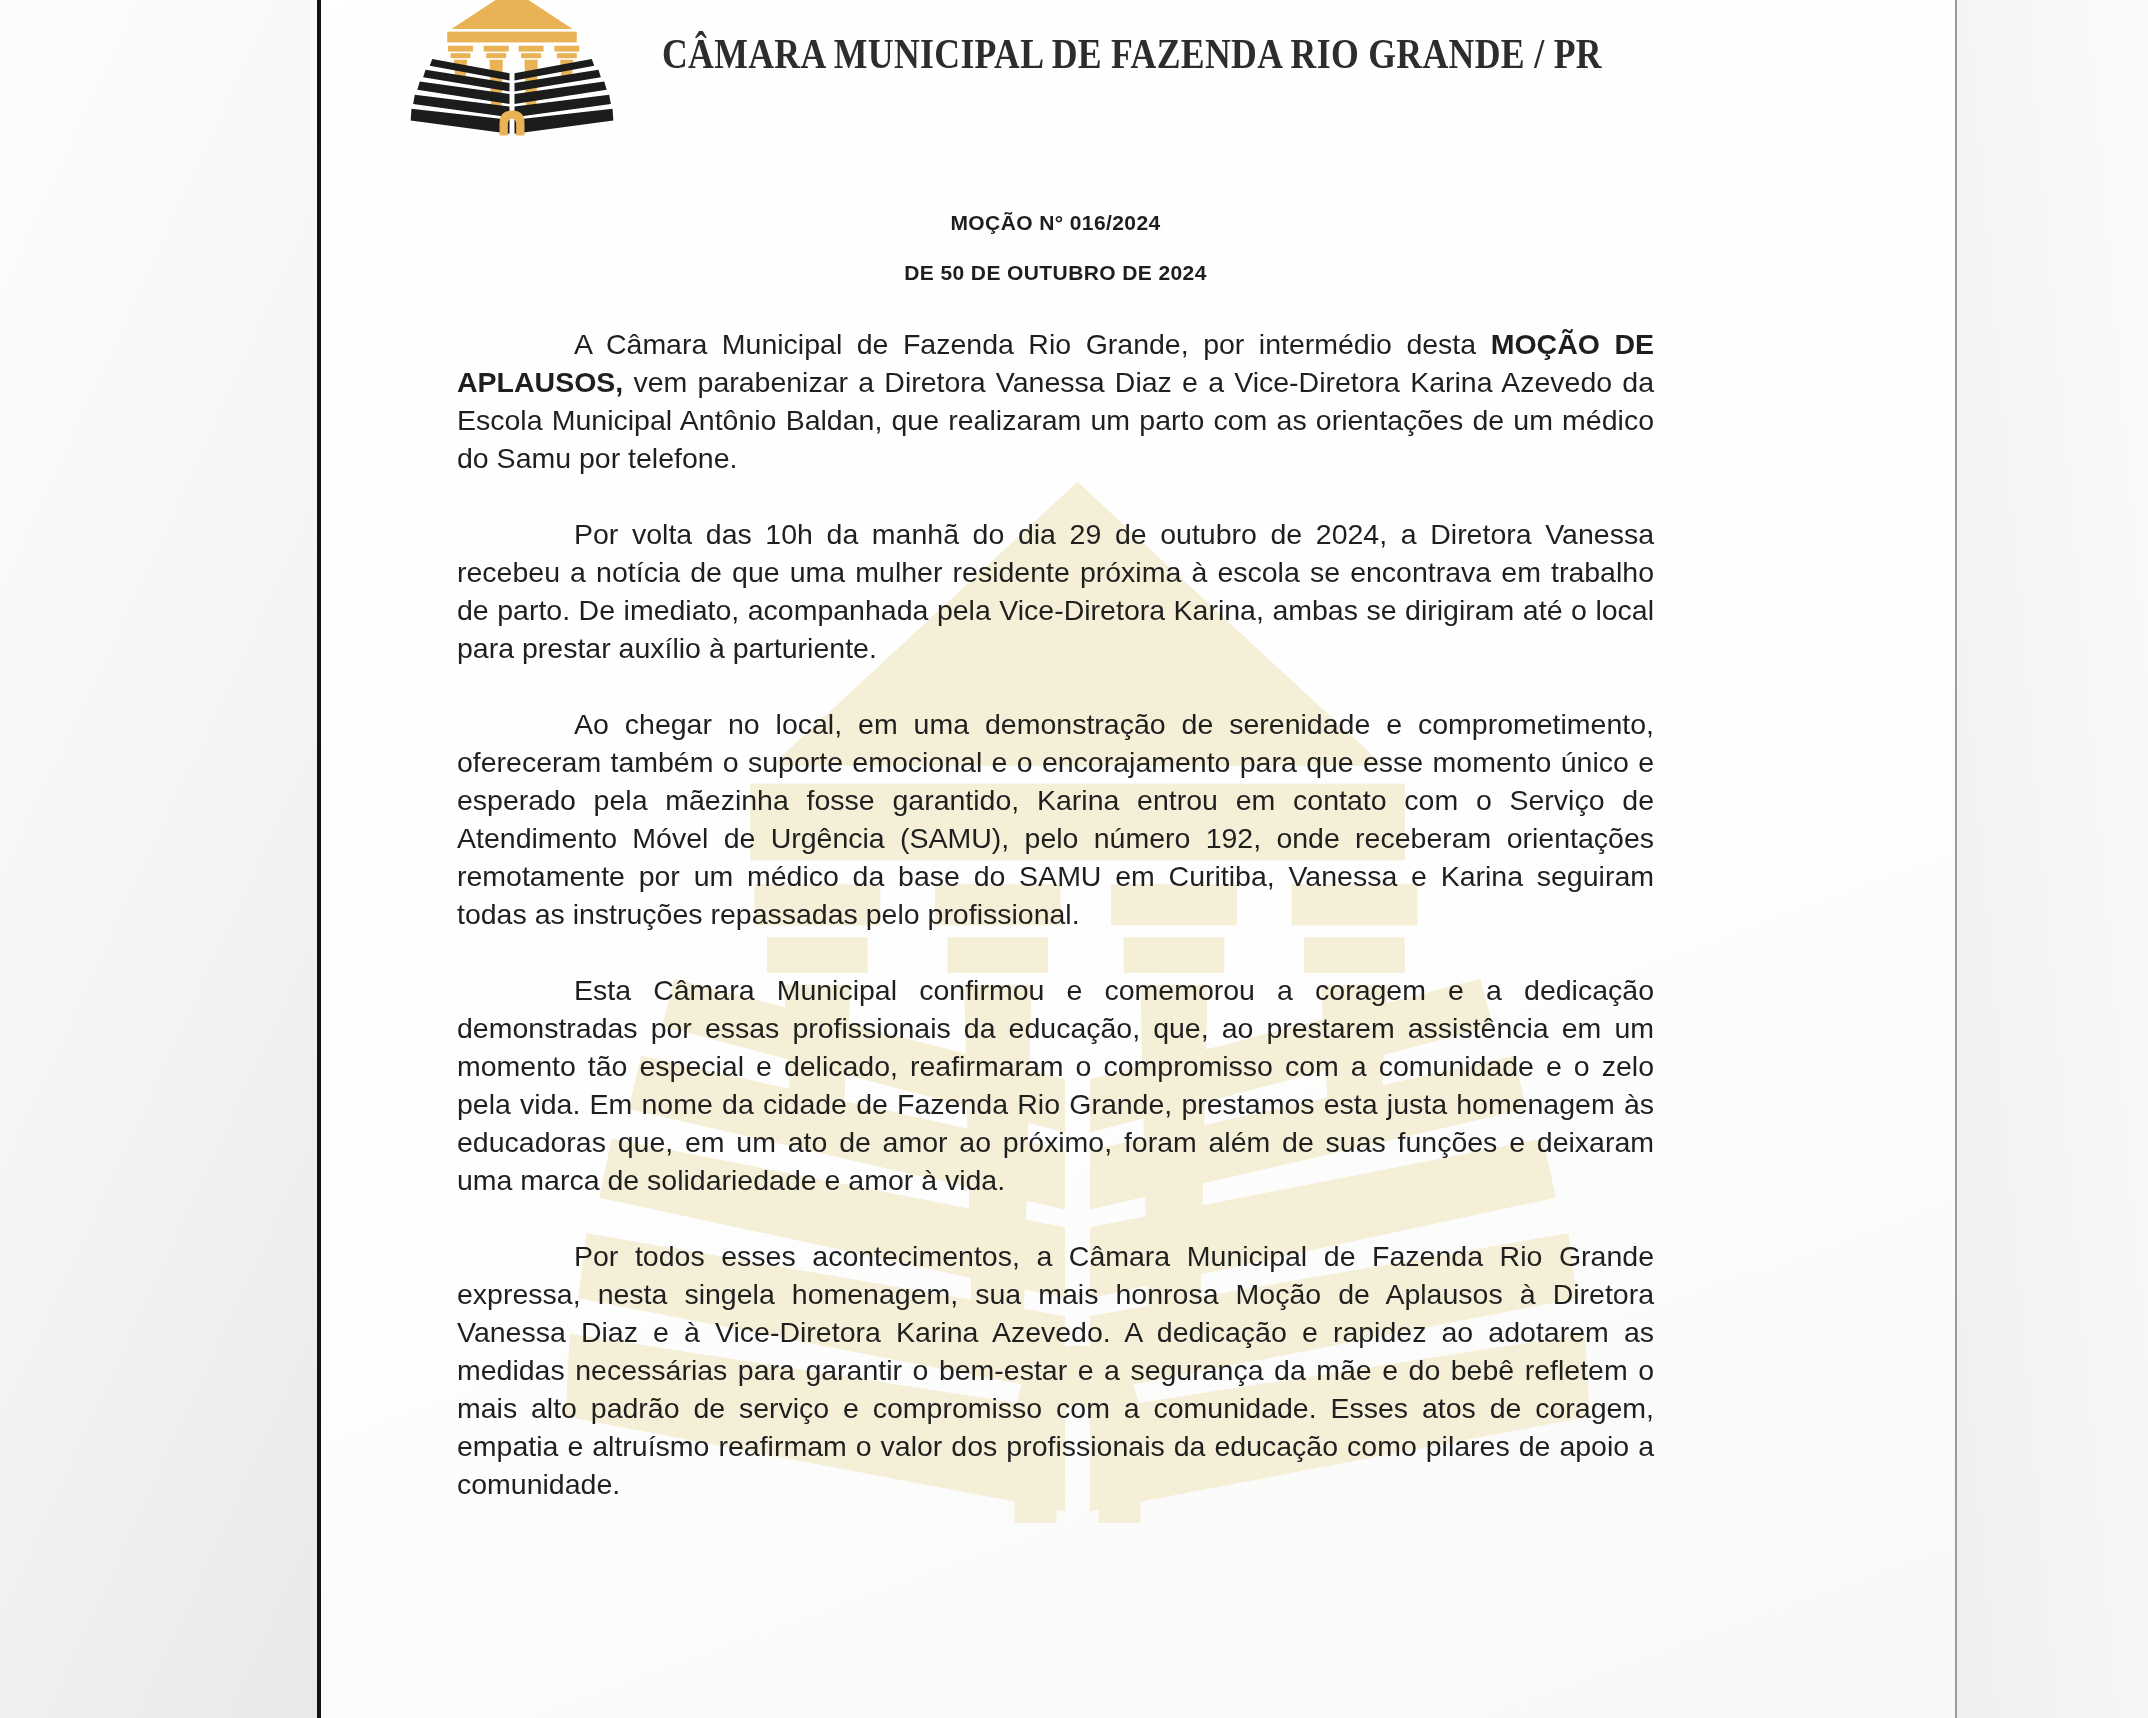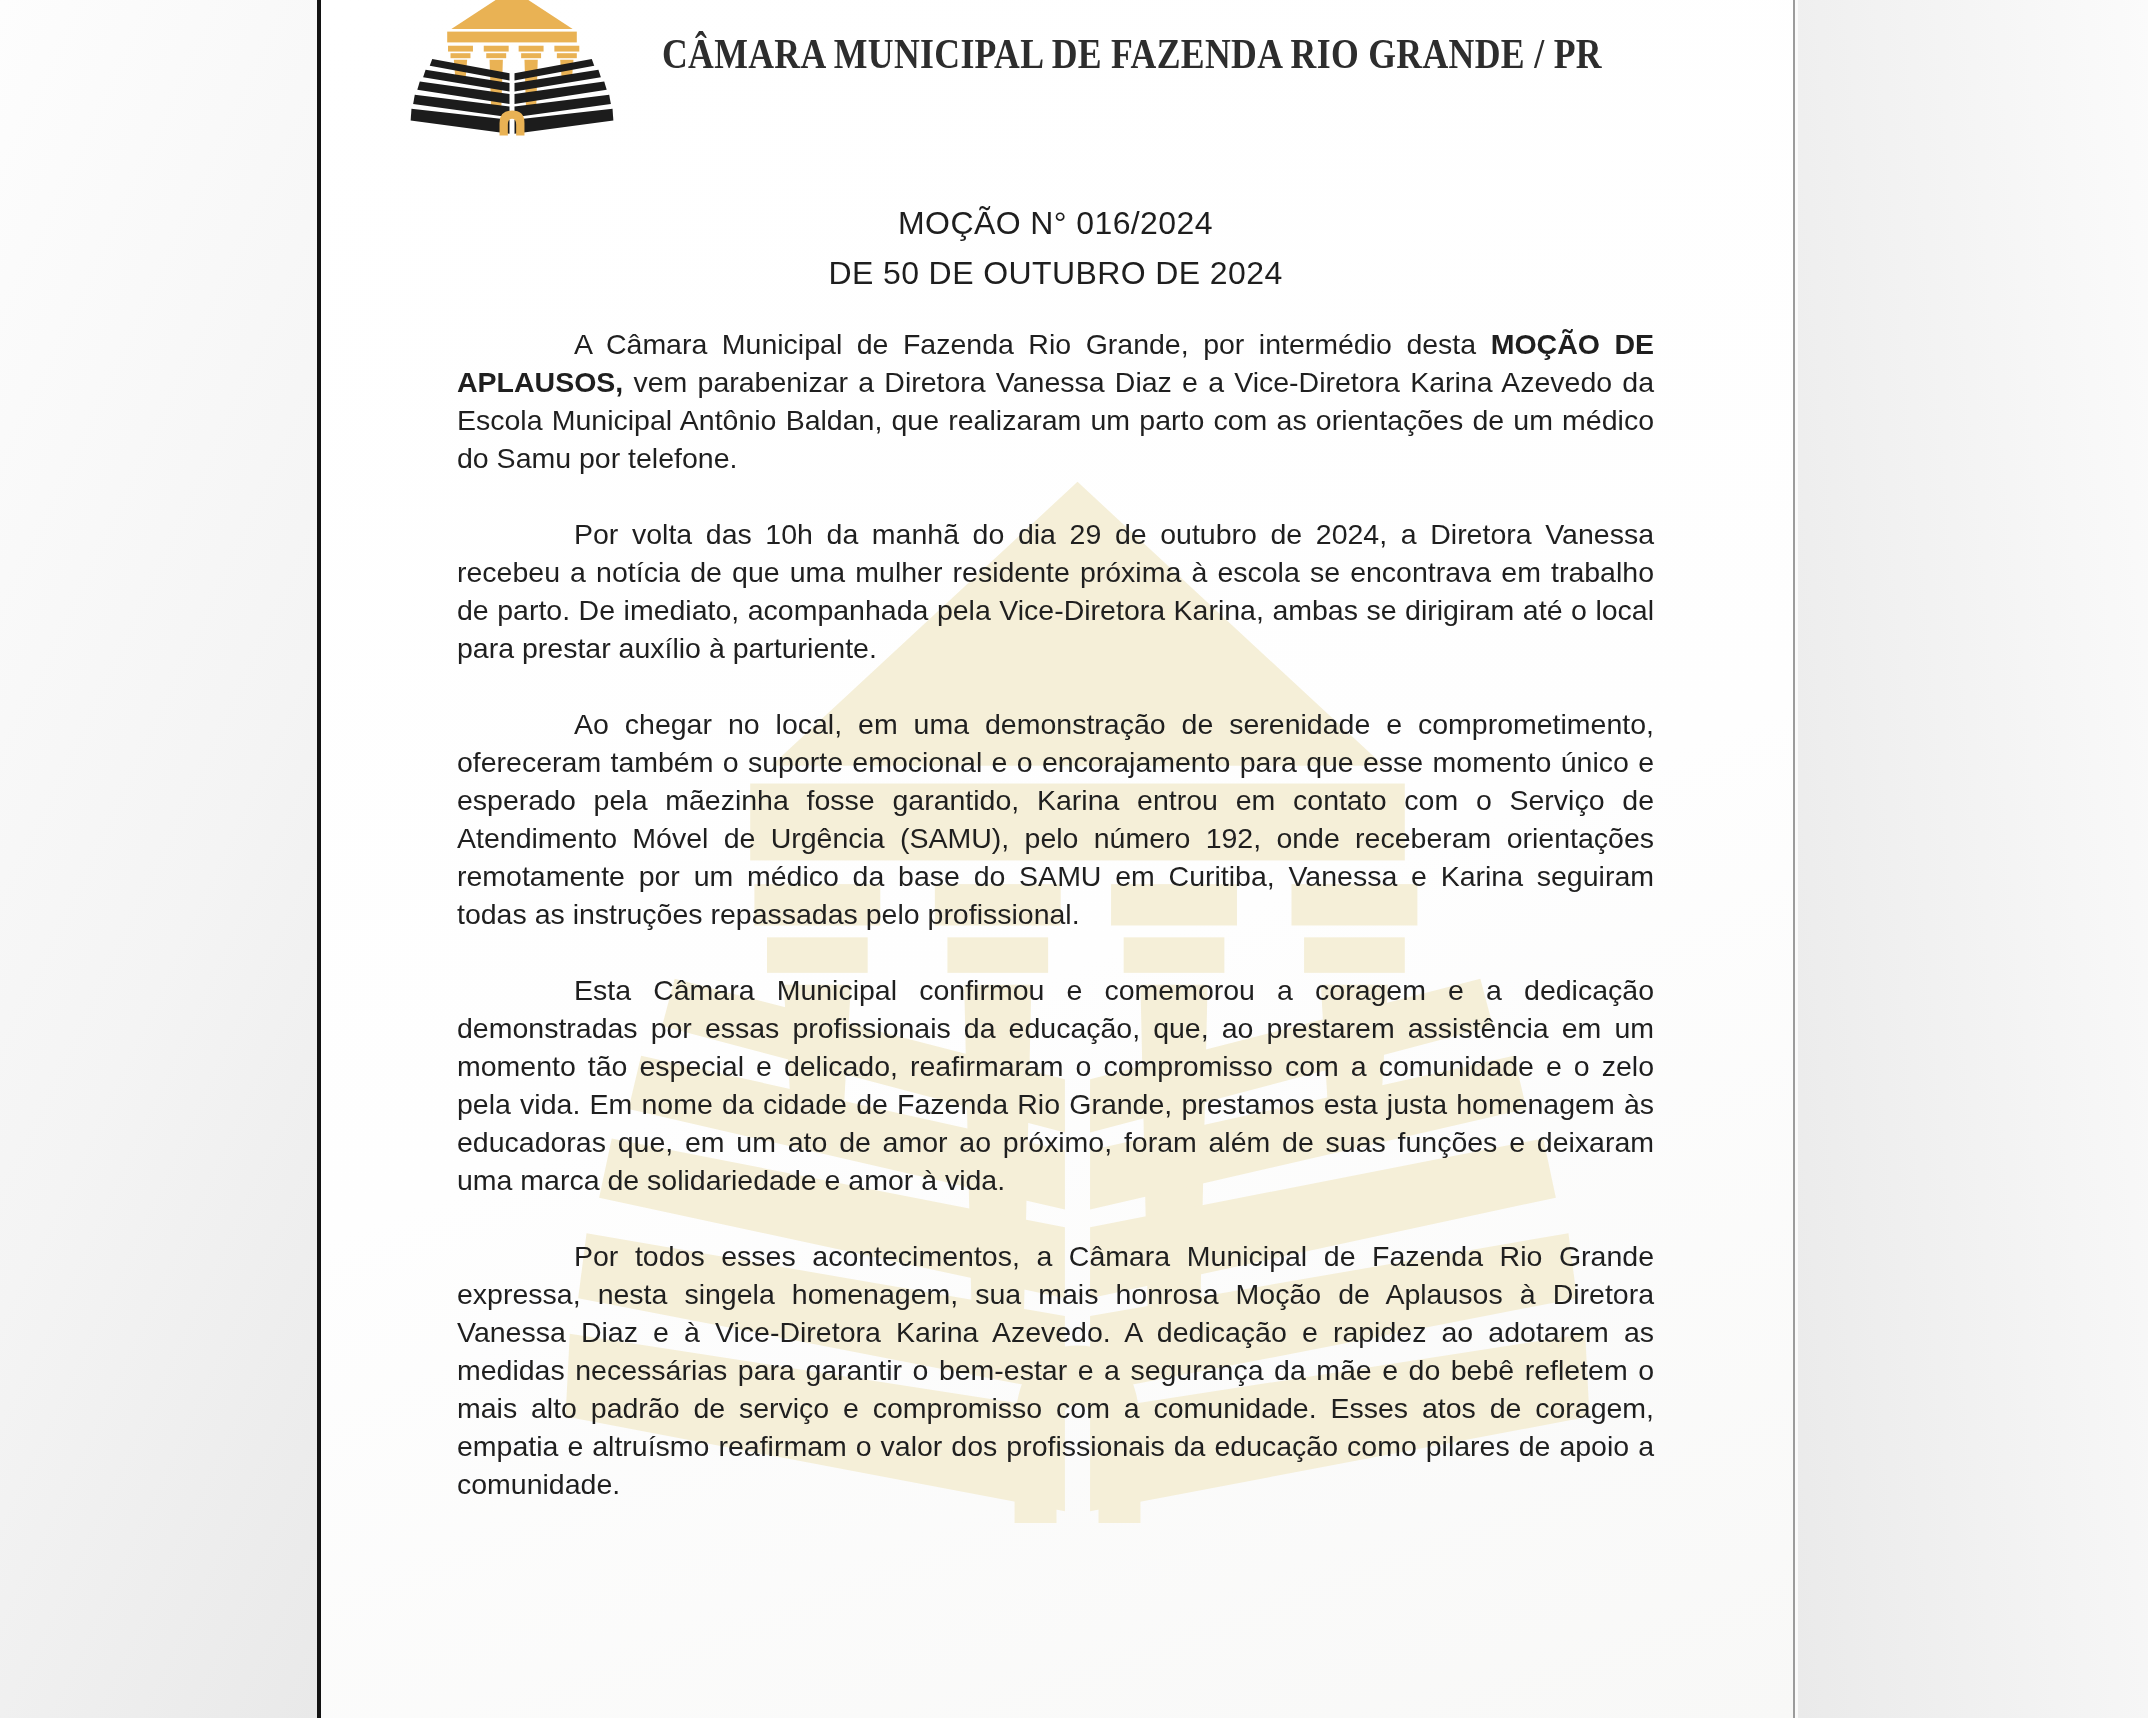--- a/index.html
+++ b/index.html
@@ -20,21 +20,21 @@
     background: linear-gradient(115deg, #fdfdfd 0%, #f4f4f4 55%, #e9e9e9 100%);
   }
   .margin-right {
     left: 1798px; width: 350px;
     background: linear-gradient(265deg, #fbfbfb 0%, #f1f1f1 60%, #eaeaea 100%);
   }
   
   .page {
     position: absolute;
     left: 317px; top: 0;
-    width: 1478px; height: 1718px;
+    width: 1640px; height: 1718px;
     background: linear-gradient(160deg, #ffffff 0%, #fefefe 55%, #f8f8f7 100%);
     border-left: 4.2px solid #131313;
     border-right: 2.5px solid #9b9b9b;
     box-sizing: border-box;
     overflow: hidden;
     padding-left: 44px;
   }
   .logo {
     position: absolute;
     left: 83px; top: -13.4px;
@@ -59,22 +59,22 @@
     width: 1091px; height: 1124px;
     pointer-events: none;
   }
   .watermark svg { width: 100%; height: 100%; }
   .watermark svg .gold, .watermark svg .ink { fill: #f5efd8; }
   .title-block {
     position: absolute;
     left: 136px; top: 198px;
     width: 1197px;
     text-align: center;
-    font-weight: normal;
-    font-size: 32px;
+    font-weight: bold;
+    font-size: 21px;
     line-height: 50px;
     color: #1e1e1e;
     letter-spacing: 0.4px;
   }
   .doc-body {
     position: absolute;
     left: 136px; top: 325px;
     width: 1197px;
     font-size: 28.5px;
     line-height: 38px;

